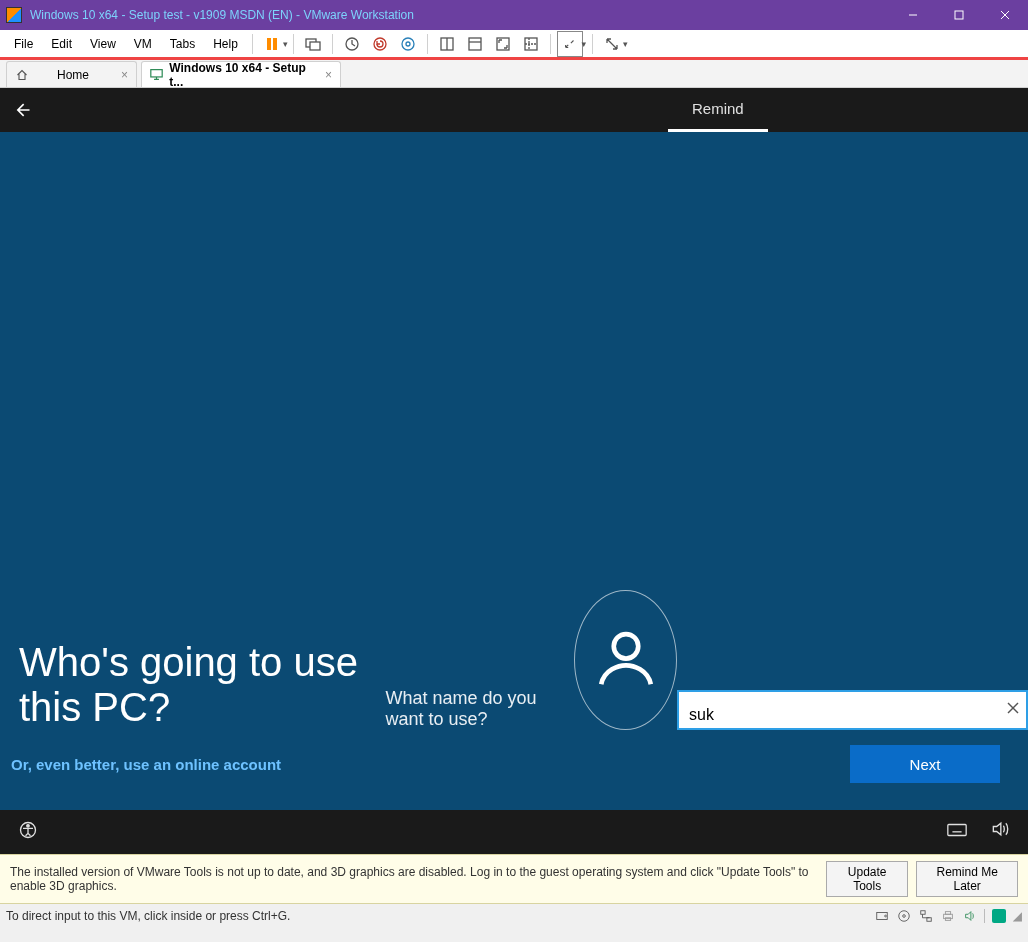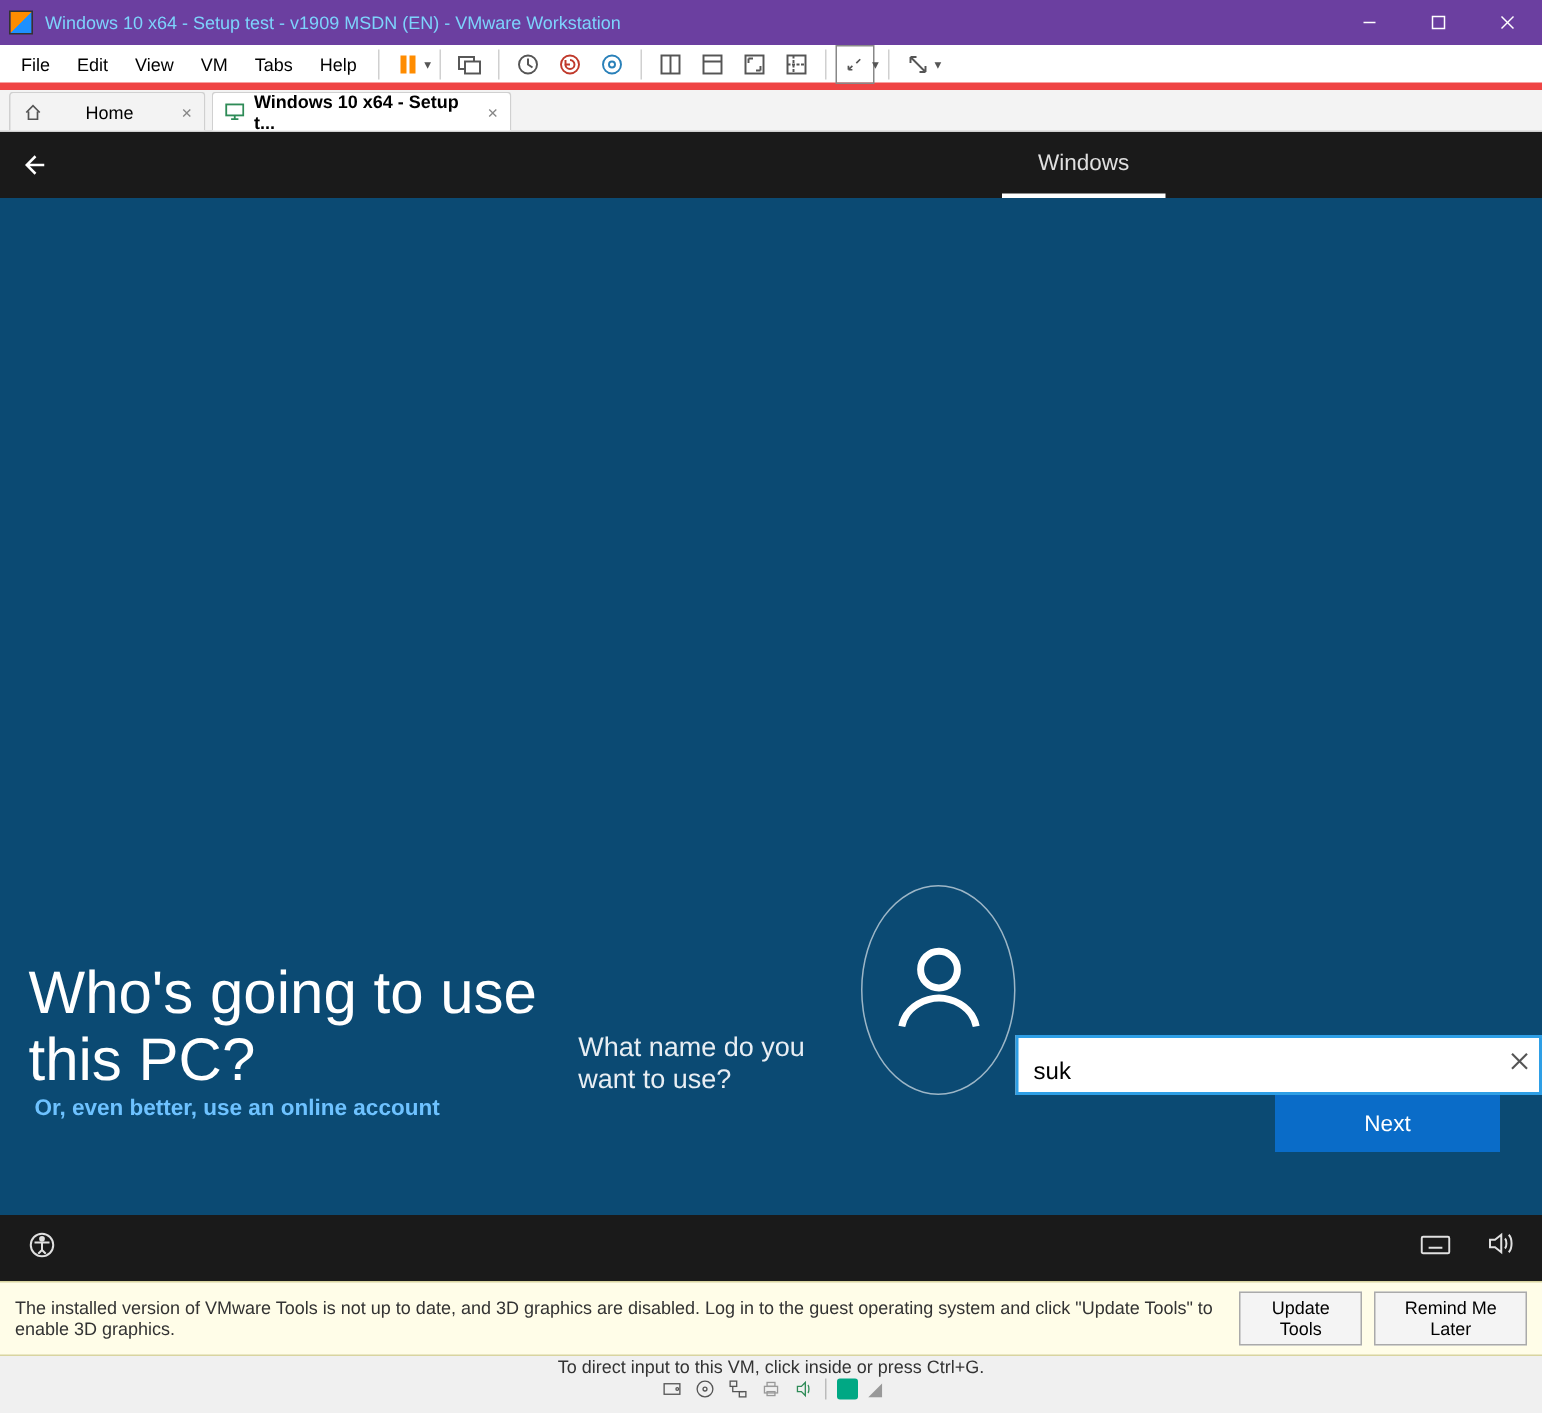--- a/index.html
+++ b/index.html
@@ -17,21 +17,21 @@
     display:inline-block;
     background: linear-gradient(135deg,#ff8c00 50%,#1e90ff 50%);
   }
   .titlebar .controls { display: flex; }
   .titlebar .controls div {
     width: 46px; height: 30px; display:flex; align-items:center; justify-content:center;
     color:#fff; font-size:14px;
   }
 
   .menubar {
-    height: 30px; background: #fff; border-bottom: 5px solid #ef4444;
+    height: 30px; background: #fff; border-bottom: 3px solid #ef4444;
     display: flex; align-items: center; font-size: 12px; gap: 2px;
     padding: 0 6px;
   }
   .menubar .menu { padding: 4px 8px; cursor: default; }
   .menubar .sep { width:1px; height:20px; background:#d0d0d0; margin:0 4px; }
   .menubar .tb-icon {
     width: 26px; height: 26px; display:flex; align-items:center; justify-content:center;
     color:#555; font-size:14px;
   }
   .menubar .pause-icon svg rect { fill:#ff8c00; }
@@ -93,22 +93,22 @@
   .name-input {
     width:100%; height:40px; border:2px solid #2e9fe6; background:#fff;
     color:#000; font-size:16px; padding:10px 40px 0 10px; outline:none;
   }
   .clear-x {
     position:absolute; right:8px; top:50%; transform:translateY(-50%);
     color:#555; font-size:16px; cursor:pointer;
   }
 
   .oobe-bottom {
-    height:80px; display:flex; justify-content:space-between;
-    padding:0 28px 12px 23px;
+    height:80px; display:flex; align-items:center; justify-content:space-between;
+    padding:0 28px 12px 11px;
     gap:24px;
   }
   .online-link { color:#6ec2ff; font-size:15px; font-weight:600; }
   .next-btn {
     width:150px; height:38px; background:#0a6cc8; color:#fff; font-size:15px;
     display:flex; align-items:center; justify-content:center; border:none;
   }
 
   .oobe-tray {
     height:44px; background:#1a1a1a; display:flex; align-items:center;
@@ -124,21 +124,21 @@
     padding:6px 10px; font-size:12px; color:#333;
   }
   .notice .btns { display:flex; gap:8px; }
   .notice button {
     font-size:12px; padding:3px 10px; background:#f4f4f4; border:1px solid #aaa;
   }
 
   
   .statusbar {
     height:24px; background:#f0f0f0; display:flex; align-items:center;
-    justify-content:space-between; font-size:12px; padding:0 6px; color:#333;flex-direction:column;
+    justify-content:space-between; font-size:12px; padding:0 6px; color:#333;
   }
   .statusbar .tray { display:flex; gap:6px; align-items:center; }
   .statusbar .tray .tic { width:16px; height:16px; display:flex; align-items:center; justify-content:center; color:#555; }
   .statusbar .tray .badge { width:14px; height:14px; background:#00a884; border-radius:2px; }
   .statusbar .grip { color:#999; }
 </style>
 </head>
 <body>
 
 <div class="titlebar">
@@ -272,21 +272,21 @@
 </div>
 
 <div class="guest">
   <div class="oobe-top">
     <div class="back-arrow">
       <svg width="20" height="20" viewBox="0 0 24 24" fill="none" stroke="#fff" stroke-width="2">
           <path d="M14 5 L7 12 L14 19 M7 12 H21"></path>
         </svg>
     </div>
     <div class="step-tab">
-      <span>Windows</span>
+      <span>Remind</span>
     </div>
   </div>
 
   <div class="oobe-body">
     <div class="heading">Who's going to use this PC?</div>
     <div class="subheading">What name do you want to use?</div>
 
     <div class="avatar-circle">
       <span>
         <svg viewBox="0 0 24 24" width="70" height="70" fill="none" stroke="#fff" stroke-width="1.6">

